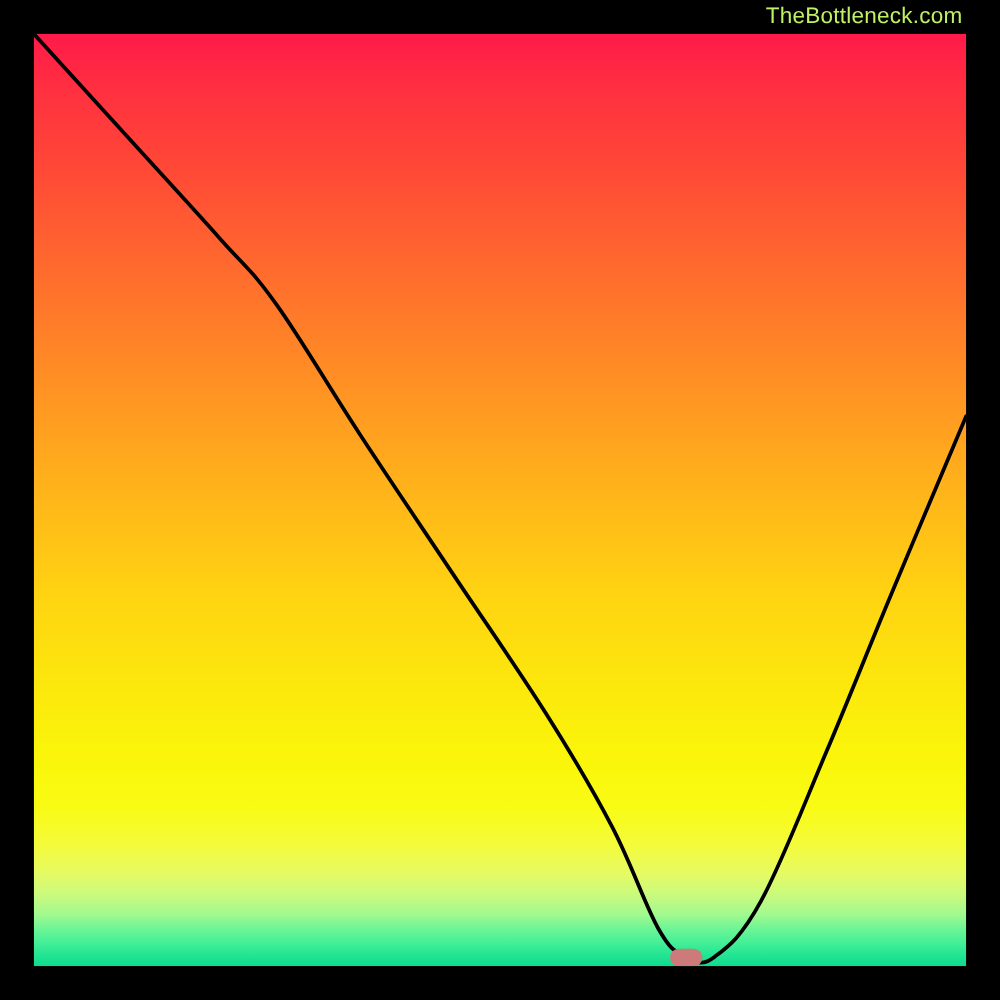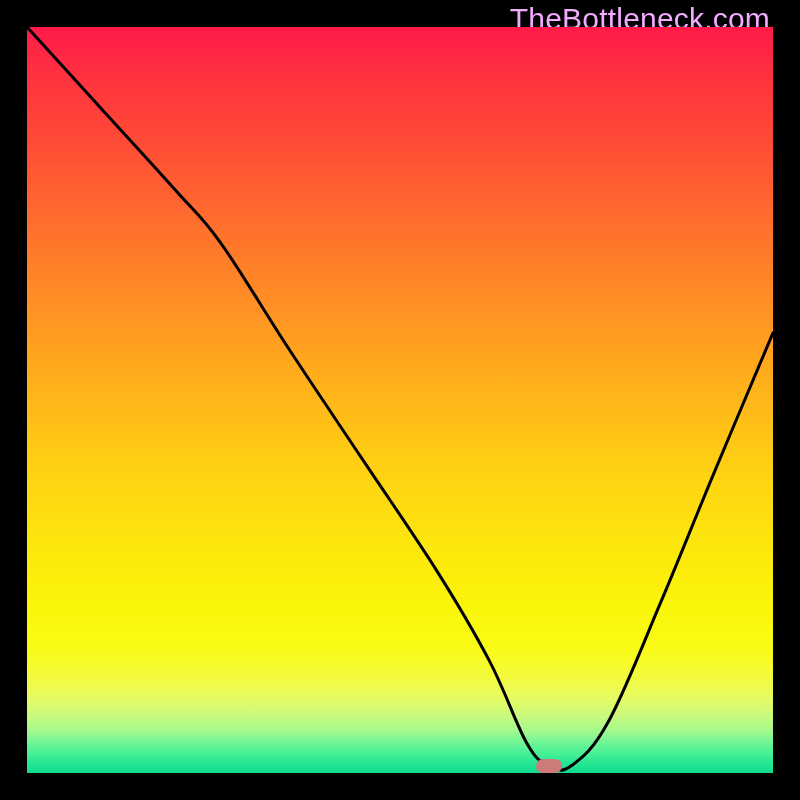--- a/index.html
+++ b/index.html
@@ -46,23 +46,23 @@
       #6cf596 96%,
       #44ef97 97.5%,
       #22e593 98.8%,
       #0fdb8d 100%
     );
   }
   .watermark {
     position: absolute;
     top: 2px;
     right: 30px;
-    color: #f0abfc;
+    color: #bef264;
     font-family: Arial, Helvetica, sans-serif;
-    font-size: 30px;
+    font-size: 18px;
     letter-spacing: 0.2px;
     font-weight: 400;
   }
   svg.curve {
     position: absolute;
     inset: 0;
   }
   .marker {
     position: absolute;
     width: 26px;

